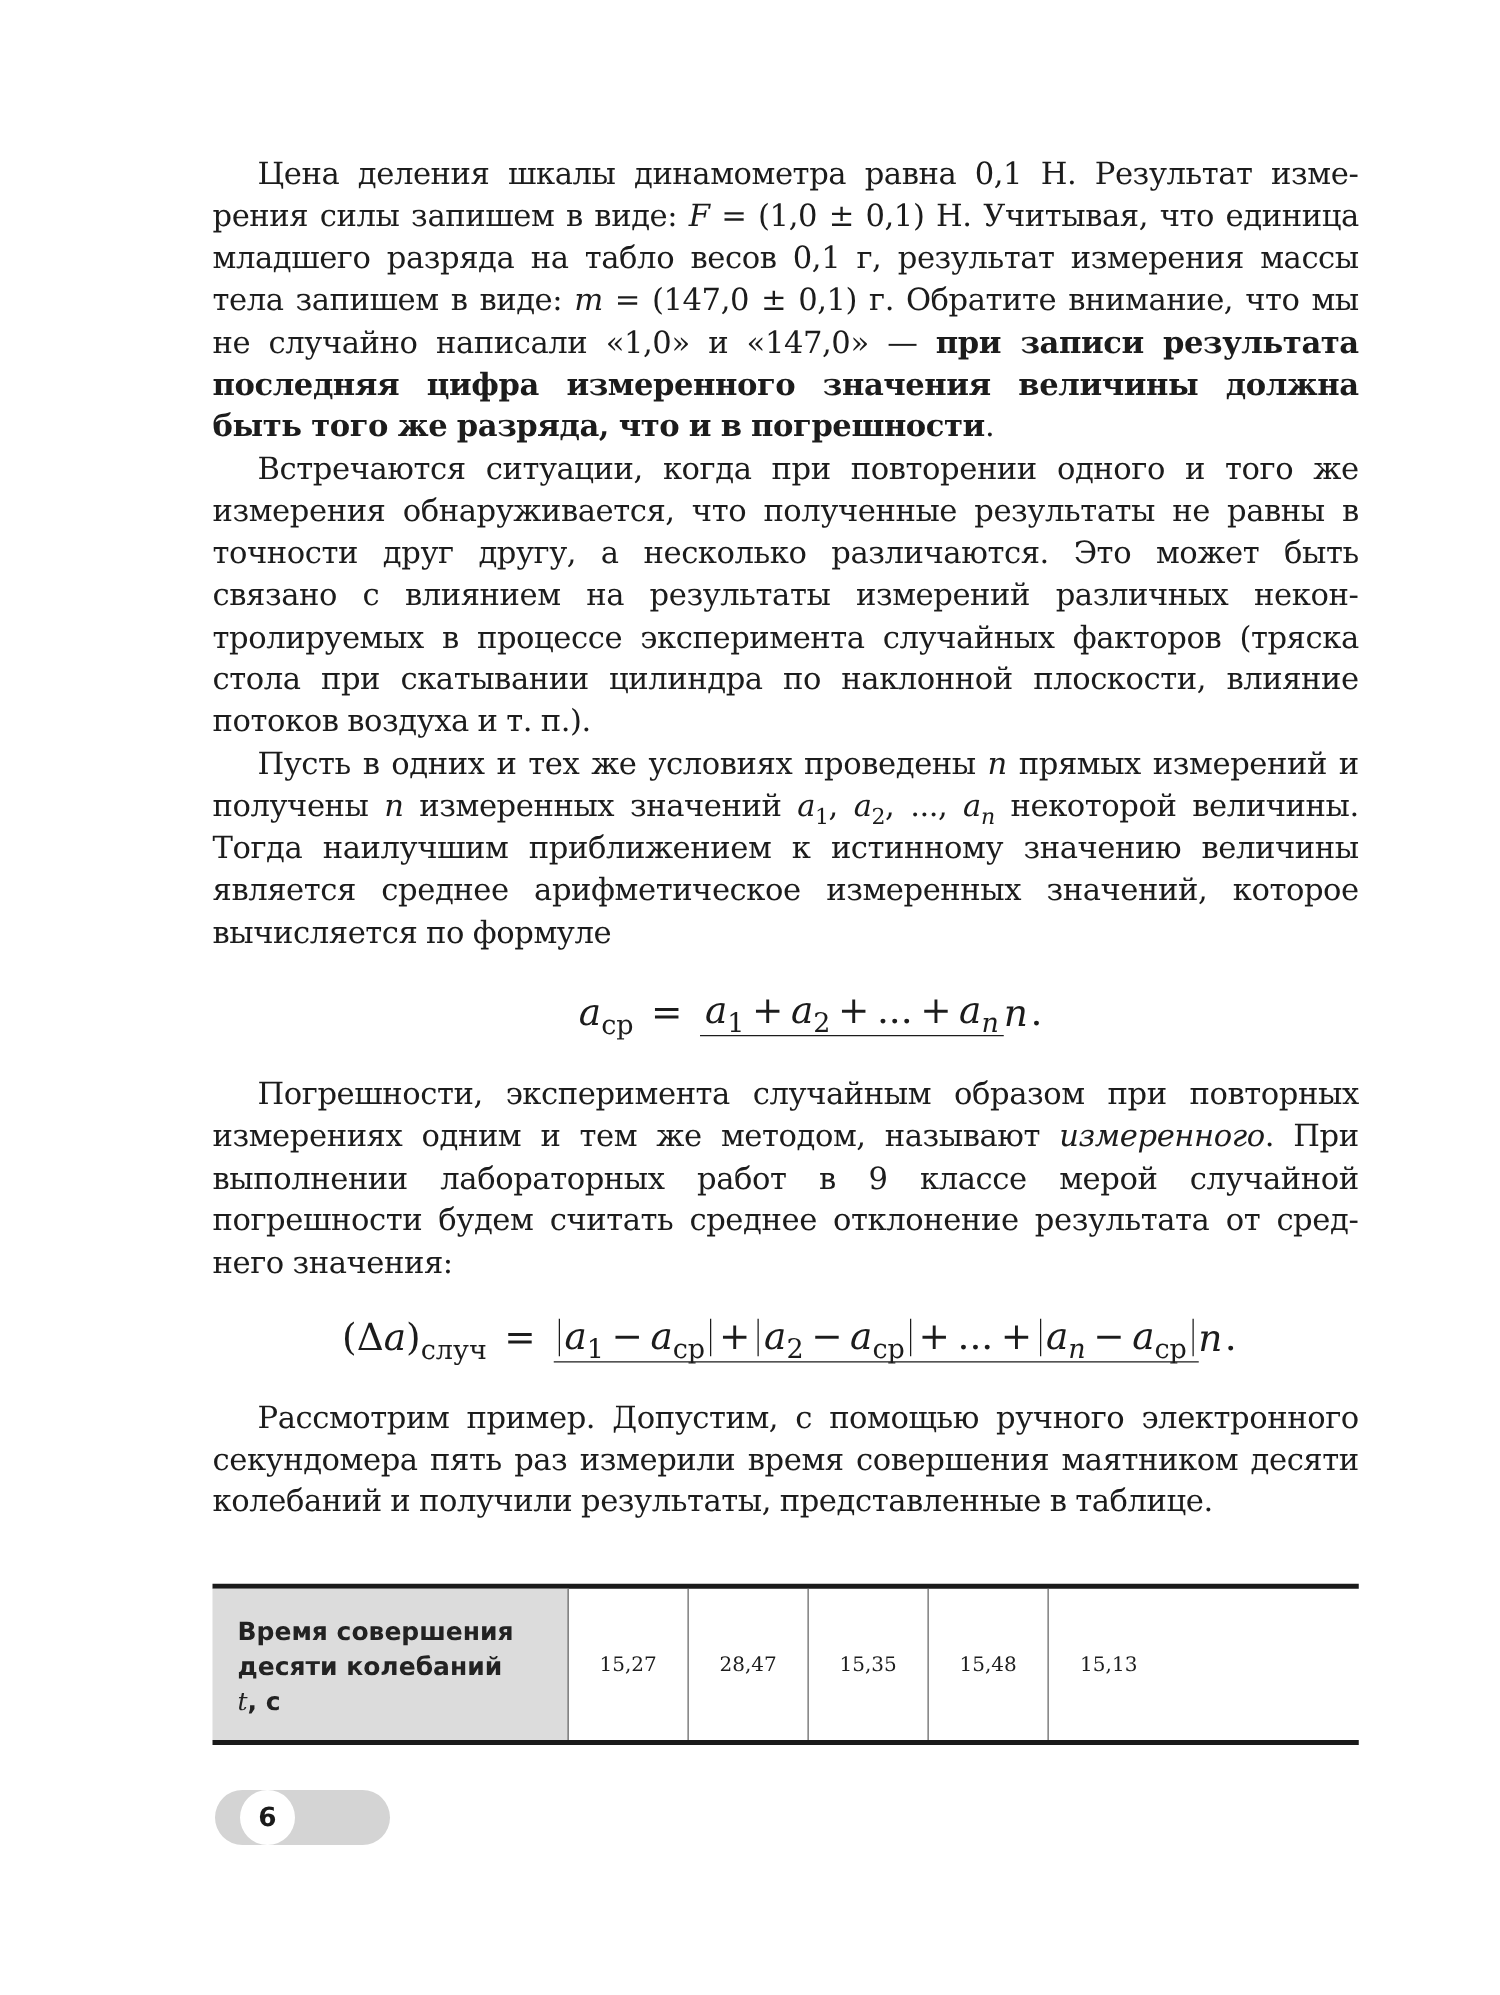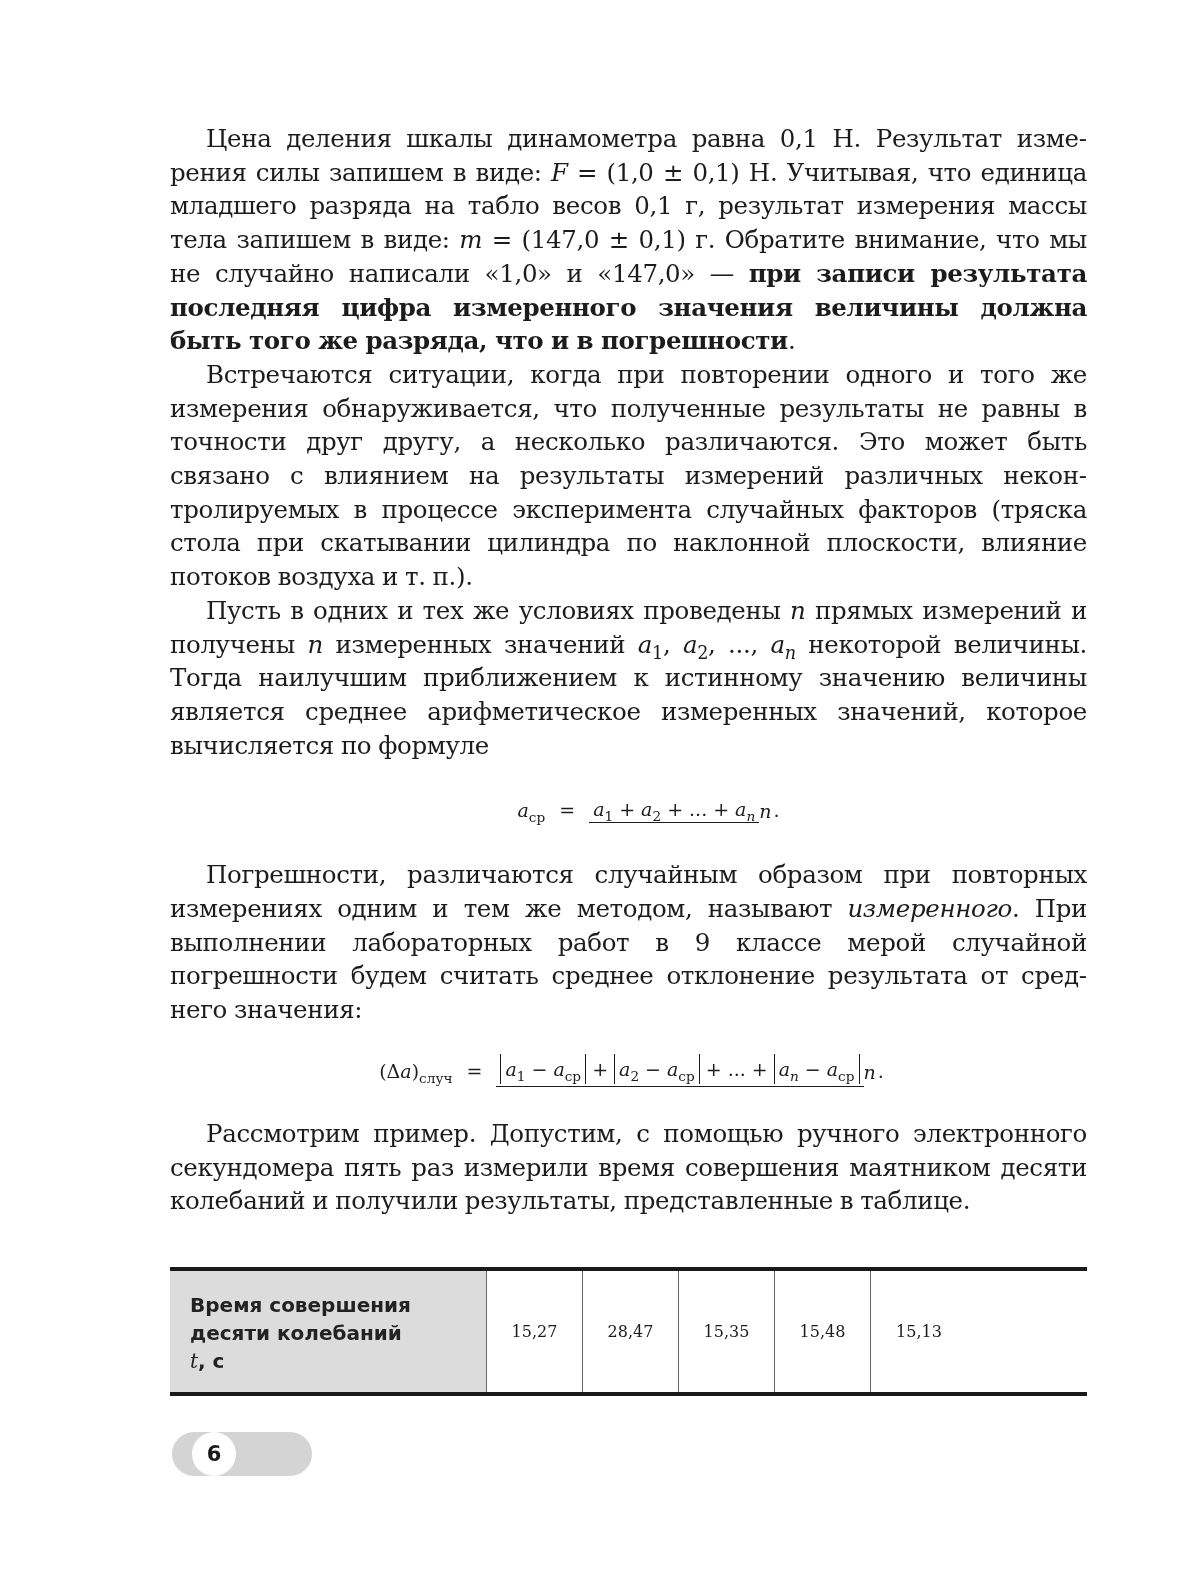--- a/index.html
+++ b/index.html
@@ -34,21 +34,21 @@
     .para b { font-weight: bold; margin-top: 25px; }
     .para i, .it { font-style: italic; }
     .sub { font-size: 0.72em; vertical-align: -0.35em; line-height: 0; }
     .subi { font-size: 0.72em; vertical-align: -0.35em; line-height: 0; font-style: italic; }
 
     .formula {
       position: relative;
       display: flex;
       align-items: center;
       justify-content: center;
-      font-size: 19px;
+      font-size: 30px;
       height: 80px;
     }
     .formula .lhs { margin-right: 14px; }
     .formula .eq { margin-right: 14px; }
     .frac {
       display: inline-flex;
       flex-direction: row;
       align-items: center;
     }
     .frac .num {
@@ -79,21 +79,21 @@
       left: 170px;
       top: 1267px;
       width: 917px;
       height: 129px;
       border-top: 4px solid #1a1a1a;
       border-bottom: 4px solid #1a1a1a;
       display: flex;
       box-sizing: border-box;
     }
     .data-table .hdr {
-      width: 317px;
+      width: 285px;
       background: #dcdcdc;
       border-right: 1.5px solid #666;
       box-sizing: border-box;
       padding: 20px 0 0 20px;
       font-family: "DejaVu Sans", "Liberation Sans", sans-serif;
       font-weight: bold;
       font-size: 20px;
       line-height: 28px;
       color: #222;
     }
@@ -155,21 +155,21 @@
   <div class="formula f1">
     <span class="lhs"><i>a</i><span class="sub">ср</span></span>
     <span class="eq">=</span>
     <span class="frac">
       <span class="num"><i>a</i><span class="sub">1</span><span class="ops">+</span><i>a</i><span class="sub">2</span><span class="ops">+</span><span>...</span><span class="ops">+</span><i>a</i><span class="subi">n</span></span>
       <span class="den">n</span>
     </span>
     <span class="frac-dot">.</span>
   </div>
 
-  <p class="para"><span>Погрешности, различаются случайным образом при повтор­ных измерениях одним и тем же методом, называют </span><i>измеренного</i><span>. При выполнении лабораторных работ в 9 классе мерой случайной погрешности будем считать среднее отклонение результата от сред­него значения:</span></p>
+  <p class="para"><span>Погрешности, эксперимента случайным образом при повтор­ных измерениях одним и тем же методом, называют </span><i>измеренного</i><span>. При выполнении лабораторных работ в 9 классе мерой случайной погрешности будем считать среднее отклонение результата от сред­него значения:</span></p>
 
   <div class="formula f2">
     <span class="lhs"><span>(Δ</span><i>a</i><span>)</span><span class="sub">случ</span></span>
     <span class="eq">=</span>
     <span class="frac">
       <span class="num"><span class="abs"><i>a</i><span class="sub">1</span><span class="ops">−</span><i>a</i><span class="sub">ср</span></span><span class="ops">+</span><span class="abs"><i>a</i><span class="sub">2</span><span class="ops">−</span><i>a</i><span class="sub">ср</span></span><span class="ops">+</span><span>...</span><span class="ops">+</span><span class="abs"><i>a</i><span class="subi">n</span><span class="ops">−</span><i>a</i><span class="sub">ср</span></span></span>
       <span class="den">n</span>
     </span>
     <span class="frac-dot">.</span>
   </div>

